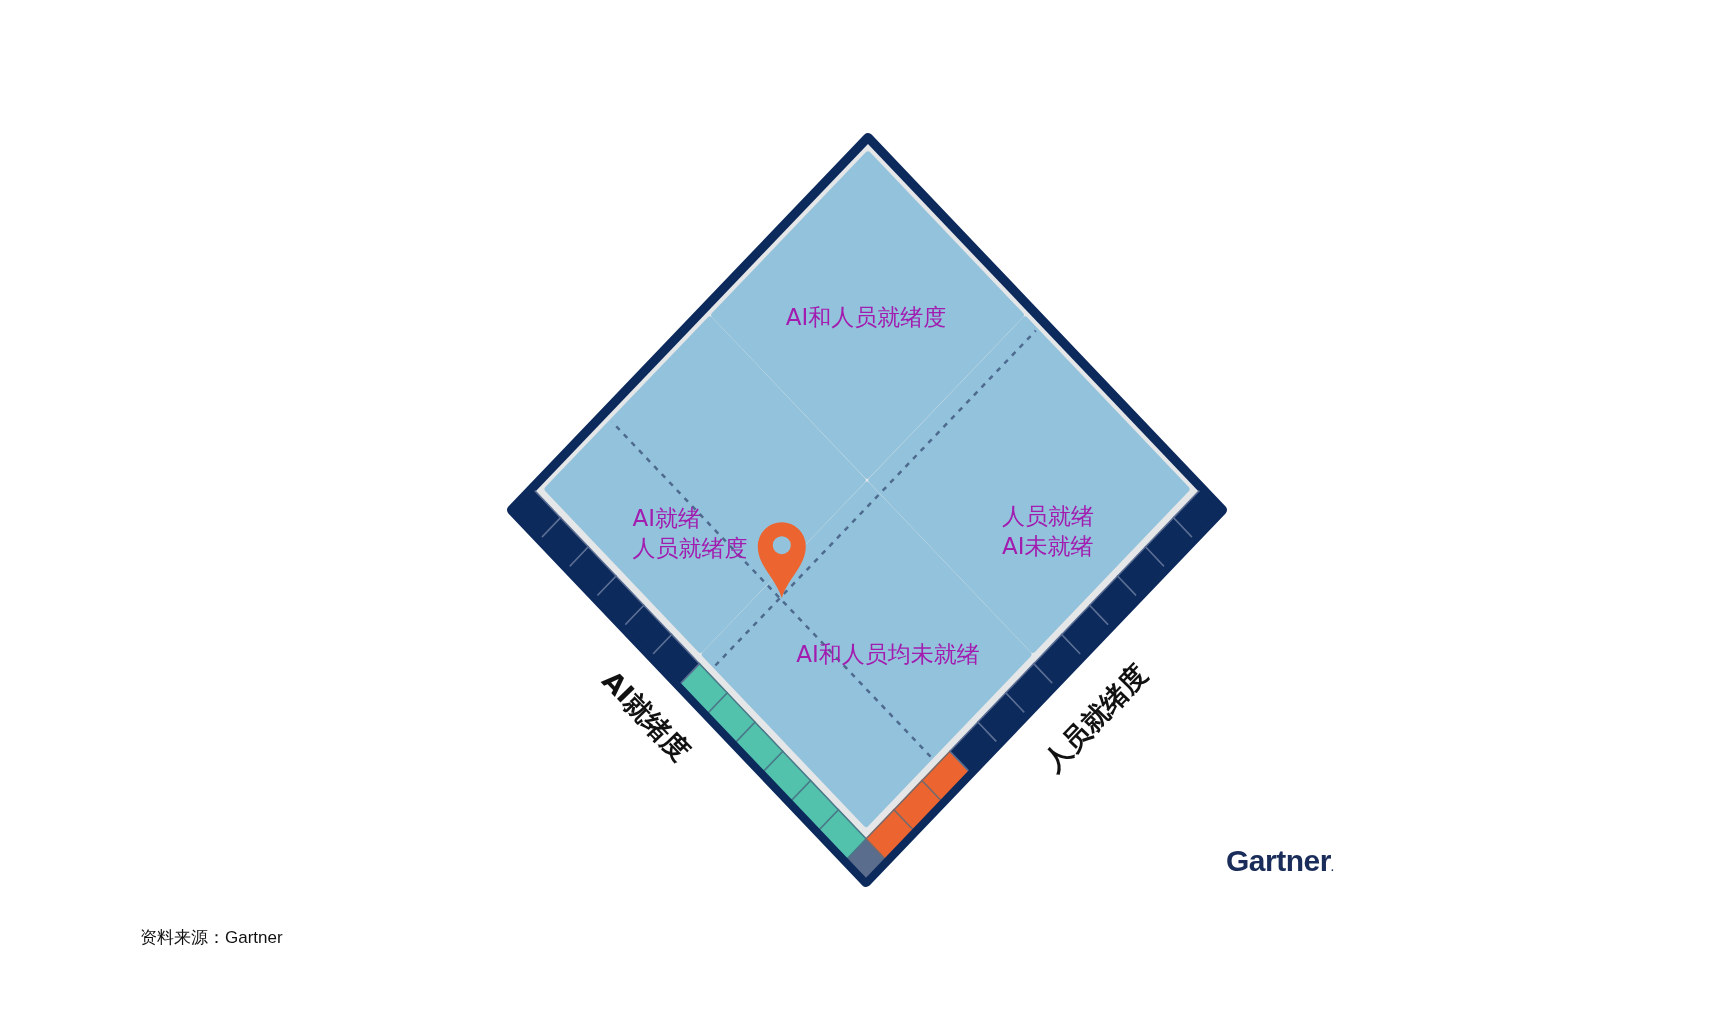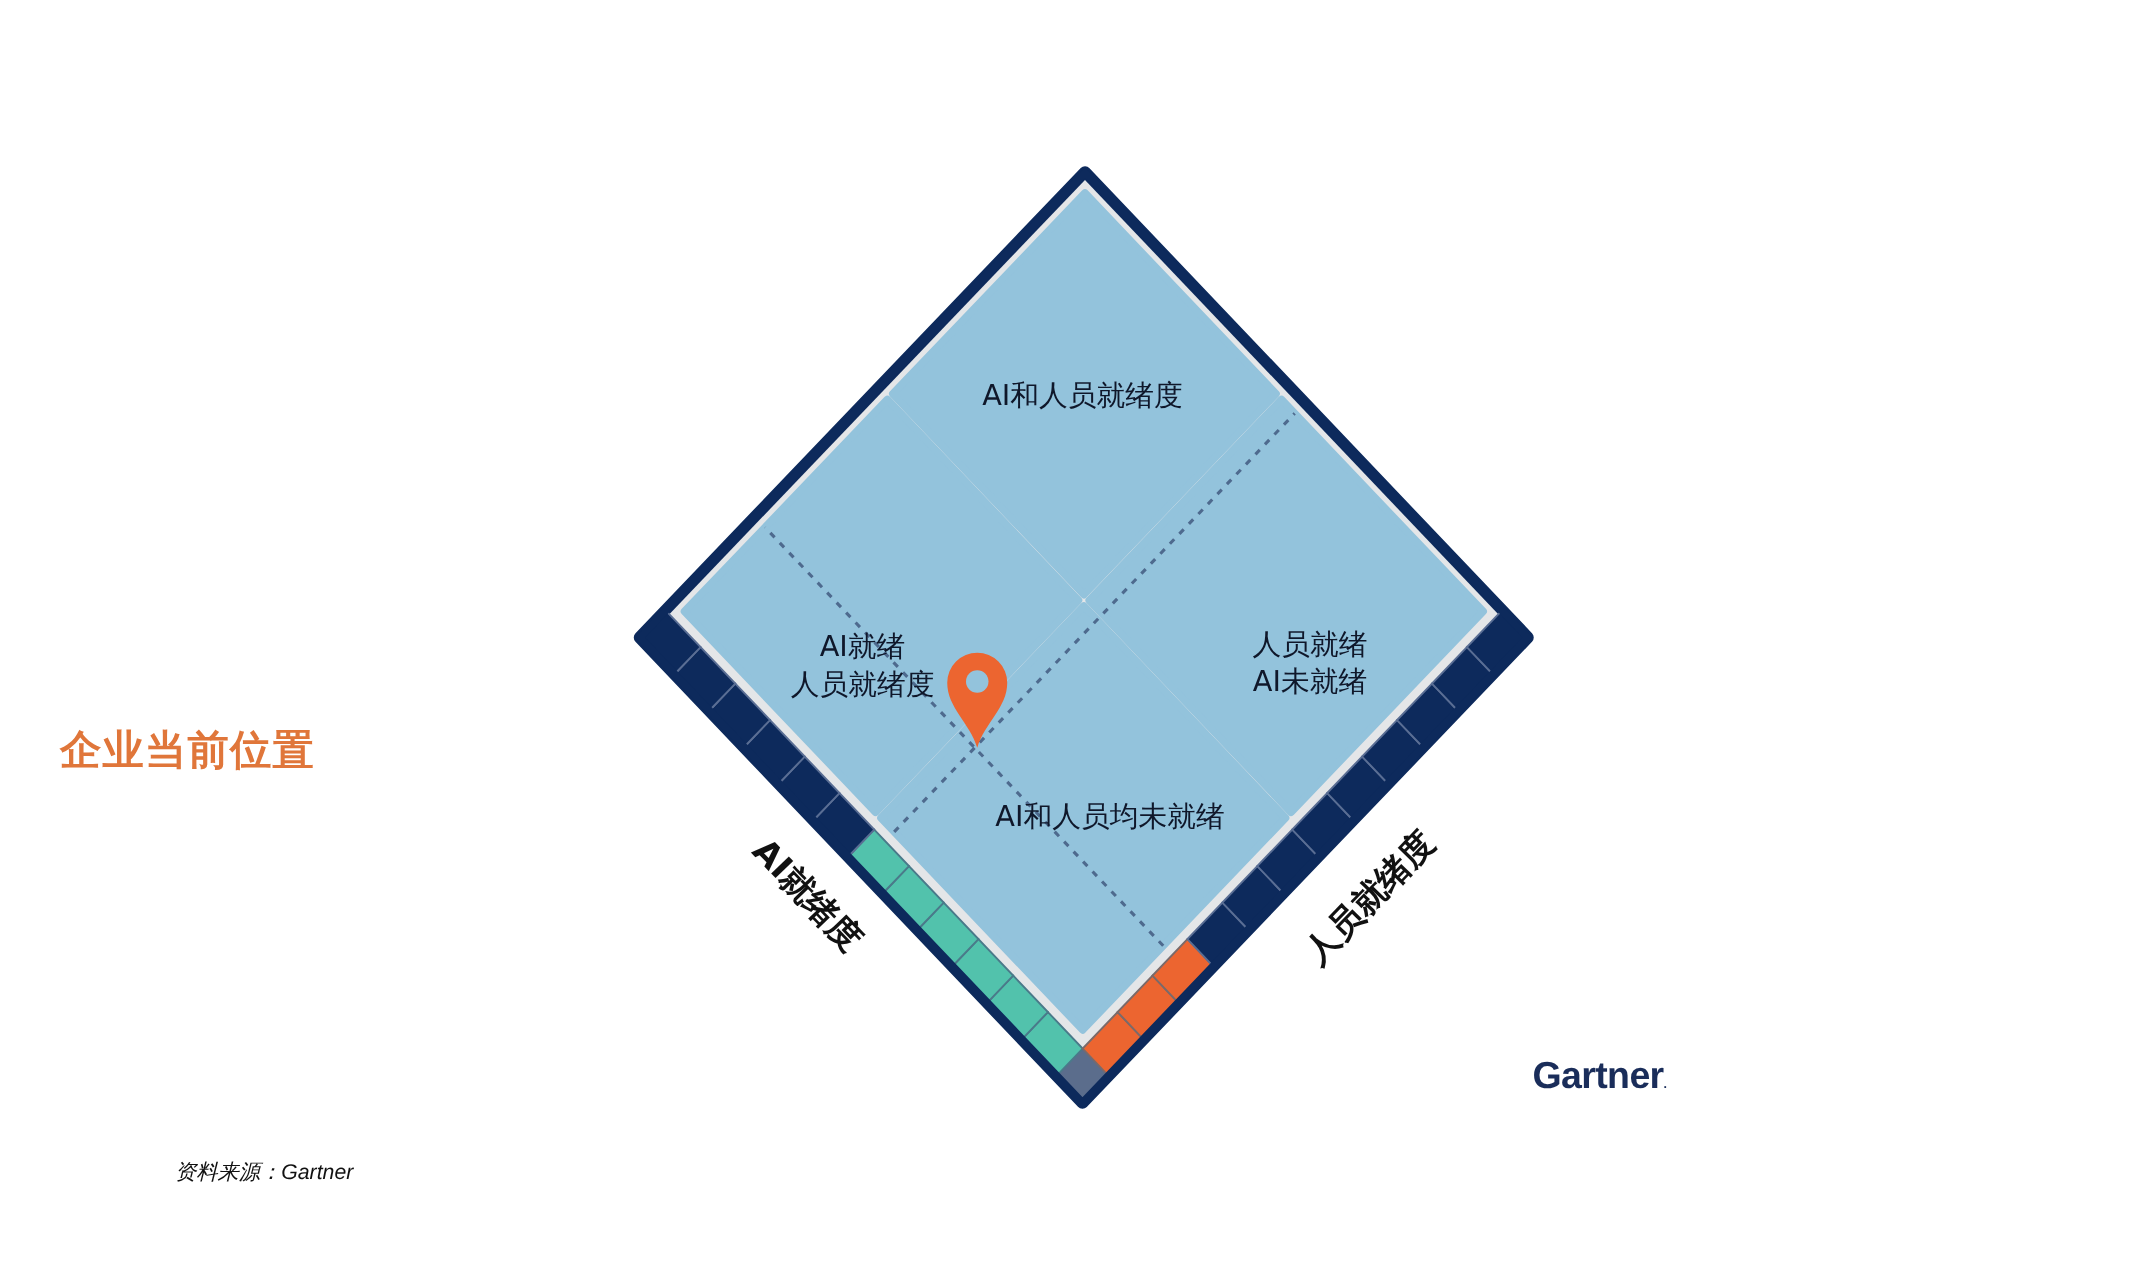--- a/index.html
+++ b/index.html
@@ -1,22 +1,22 @@
 <!DOCTYPE html>
 <html><head>
 <meta charset="utf-8">
 <style>
   html, body { margin:0; padding:0; background:#ffffff; }
   body { width:1710px; height:1022px; position:relative; overflow:hidden;
          font-family:"DejaVu Sans","Liberation Sans",sans-serif; }
   #stage { position:absolute; left:0; top:0; width:1710px; height:1022px; }
-  .q-label { position:absolute; font-size:23px; color:#0f172a; text-align:center; line-height:30px; white-space:nowrap; transform:translateX(-50%); }
+  .q-label { position:absolute; font-size:23px; color:#a21caf; line-height:30px; white-space:nowrap; transform:translateX(-50%); }
   .axis-label { position:absolute; font-size:27px; font-weight:bold; color:#111; white-space:nowrap; transform-origin:center center; }
   #current-pos-label { position:absolute; left:48px; top:578px; font-size:33px; color:#e0763a; font-weight:bold; letter-spacing:1px; }
-  #source { position:absolute; left:140px; top:926px; font-size:17px; color:#111; font-family:"Liberation Sans",sans-serif;font-style:italic; }
+  #source { position:absolute; left:140px; top:926px; font-size:17px; color:#111; font-family:"Liberation Sans",sans-serif; }
   #logo { position:absolute; left:1226px; top:844px; font-size:30px; font-weight:bold; color:#1a2d5a; font-family:"Liberation Sans",sans-serif; letter-spacing:-0.5px; }
   #logo .dot { font-size:10px; }
 </style>
 </head>
 <body>
 
 <div id="stage">
   <svg id="diagram-svg" width="1710" height="1022" viewBox="0 0 1710 1022">
       <defs>
         <linearGradient id="leaderGrad">
@@ -76,17 +76,16 @@
     <div>人员就绪</div>
     <div>AI未就绪</div>
   </div>
   <div class="q-label" style="left:888px; top:639px;">
     <span>AI和人员均未就绪</span>
   </div>
 
   <div class="axis-label" style="left:590px; top:698px; transform:rotate(46deg);">AI就绪度</div>
   <div class="axis-label" style="left:1028px; top:700px; transform:rotate(-46deg);">人员就绪度</div>
 
-  <div id="current-pos-label">企业当前位置</div>
 
   <div id="source">资料来源：Gartner</div>
   <div id="logo"><span>Gartner</span><span class="dot">.</span></div>
 </div>
 
 </body></html>

